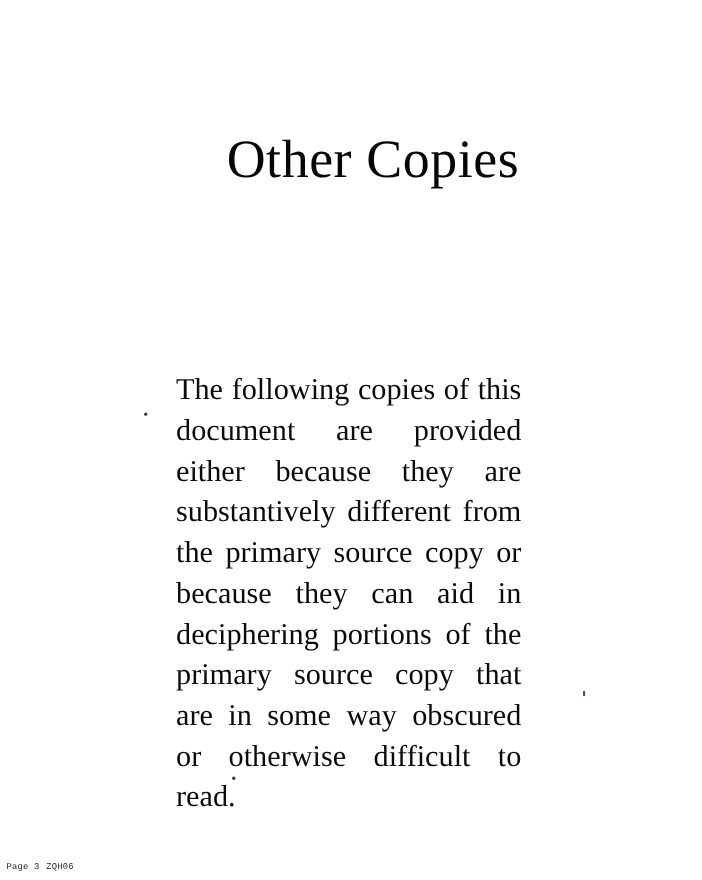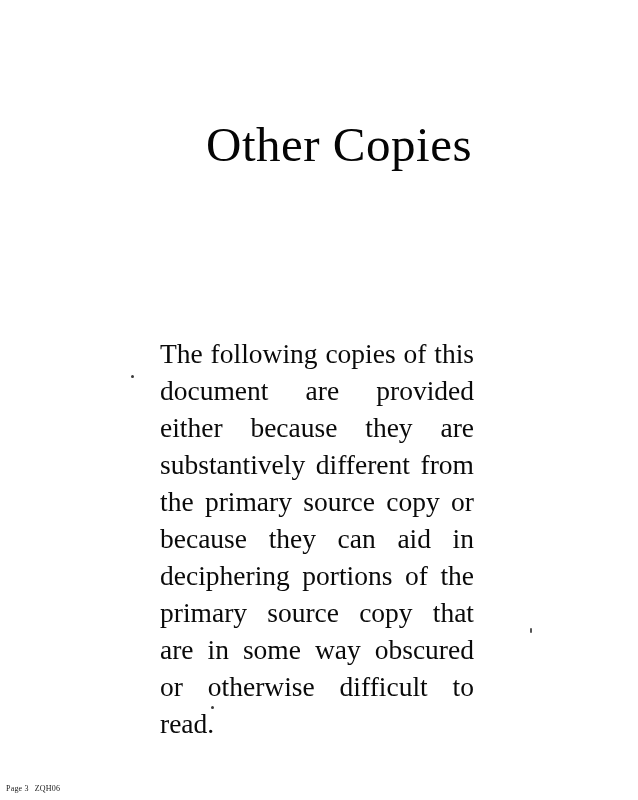--- a/index.html
+++ b/index.html
@@ -47,21 +47,21 @@
     line-height: 37px;
     text-align: justify;
     text-align-last: left;
     color: #0a0a0a;
     word-spacing: 0.5px;
   }
   .footer {
     position: absolute;
     left: 6px;
     bottom: 7px;
-    font-family: Liberation Serif, serif;
+    font-family: Liberation Mono, monospace;
     font-size: 8px;
     color: #1a1a1a;
     letter-spacing: 0.2px;
   }
   .footer .page-label {
     margin-right: 6px;
   }
   .speck {
     position: absolute;
     background: #3a3a3a;

